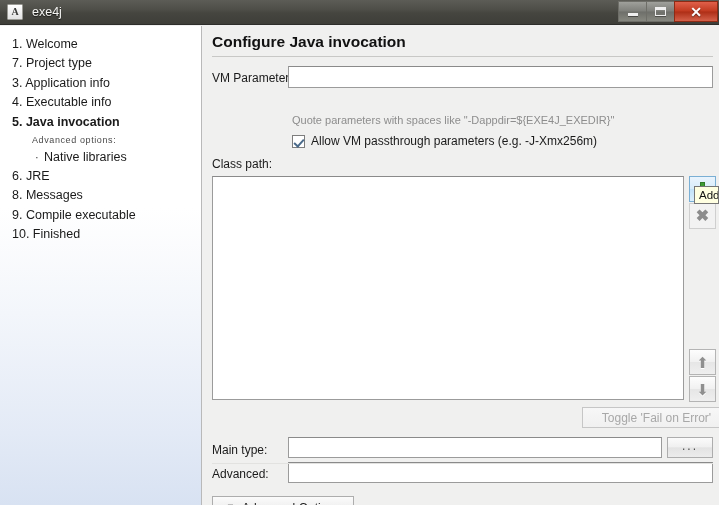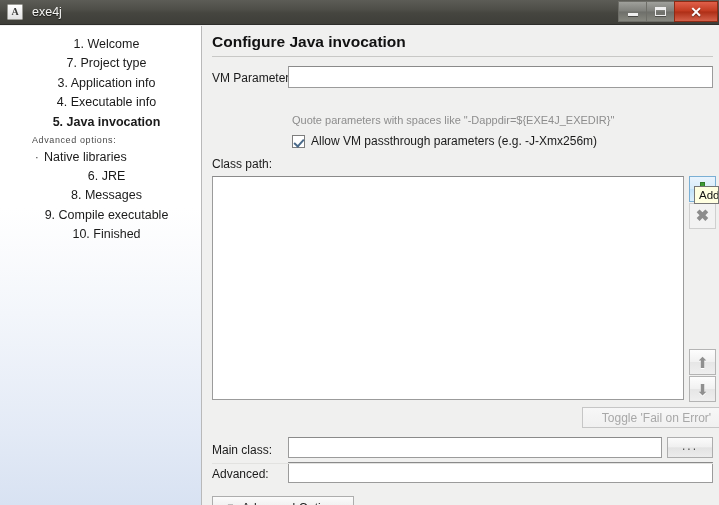--- a/index.html
+++ b/index.html
@@ -101,21 +101,20 @@
   }
   .nav {
     padding: 9px 0 0 9px;
   }
   .nav-item {
     font-size: 12.5px;
     color: #1a1a1a;
     line-height: 19.4px;
     white-space: nowrap;
     padding-left: 3px;
-    text-align: center;
   }
   .nav-item.active {
     font-weight: bold;
   }
   .nav-sub-title {
     font-size: 9px;
     color: #4a4a4a;
     letter-spacing: .6px;
     line-height: 16px;
     padding-left: 23px;
@@ -387,21 +386,21 @@
 
     <div class="tool-btn" style="left:486px; top:323px;">
       <div class="arrow-glyph">⬆</div>
     </div>
     <div class="tool-btn" style="left:486px; top:350px;">
       <div class="arrow-glyph">⬇</div>
     </div>
 
     <div class="btn disabled" style="left:379px; top:381px; width:149px; height:21px;">Toggle 'Fail on Error'</div>
 
-    <div class="row-label" style="left:9px; top:417px;">Main class:</div>
+    <div class="row-label" style="left:9px; top:417px;">Main type:</div>
     <input class="textfield" style="left: 85px; top: 411px; width: 374px; height: 21px;" value="">
     <div class="btn" style="left:464px; top:411px; width:46px; height:21px;">
       <span class="dots">...</span>
     </div>
 
     <div class="row-label" style="left:9px; top:441px;">Advanced:</div>
     <input class="textfield" style="left: 85px; top: 436px; width: 425px; height: 21px;" value="">
 
     <div class="divider-faint"></div>
 

